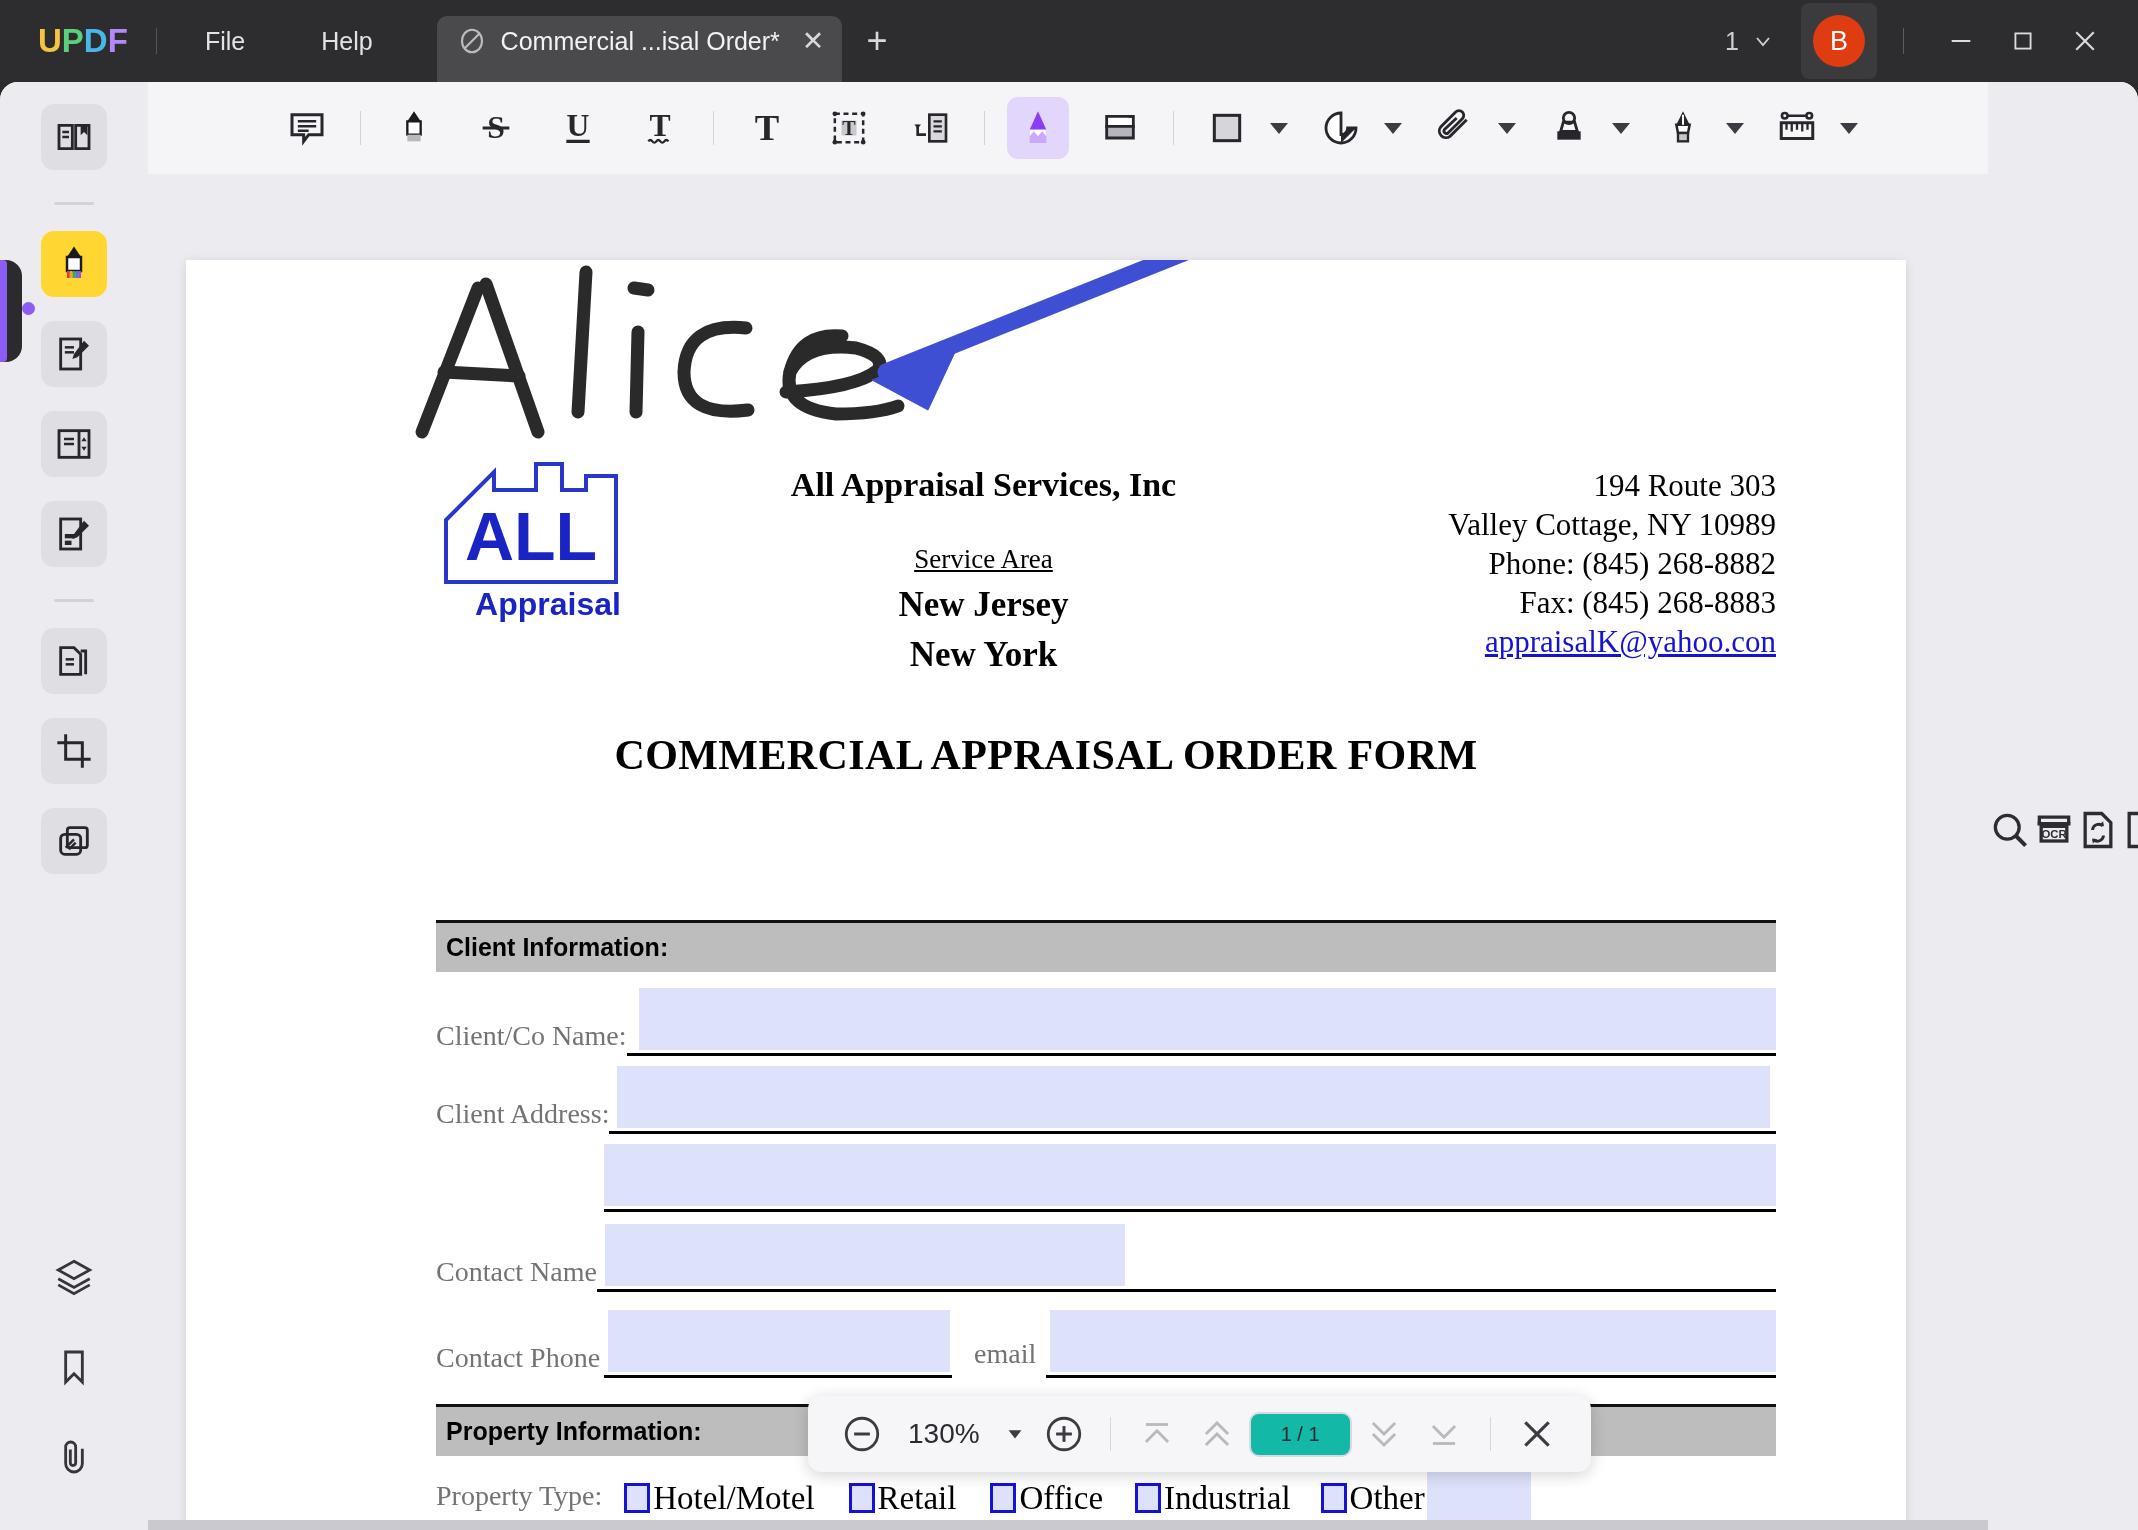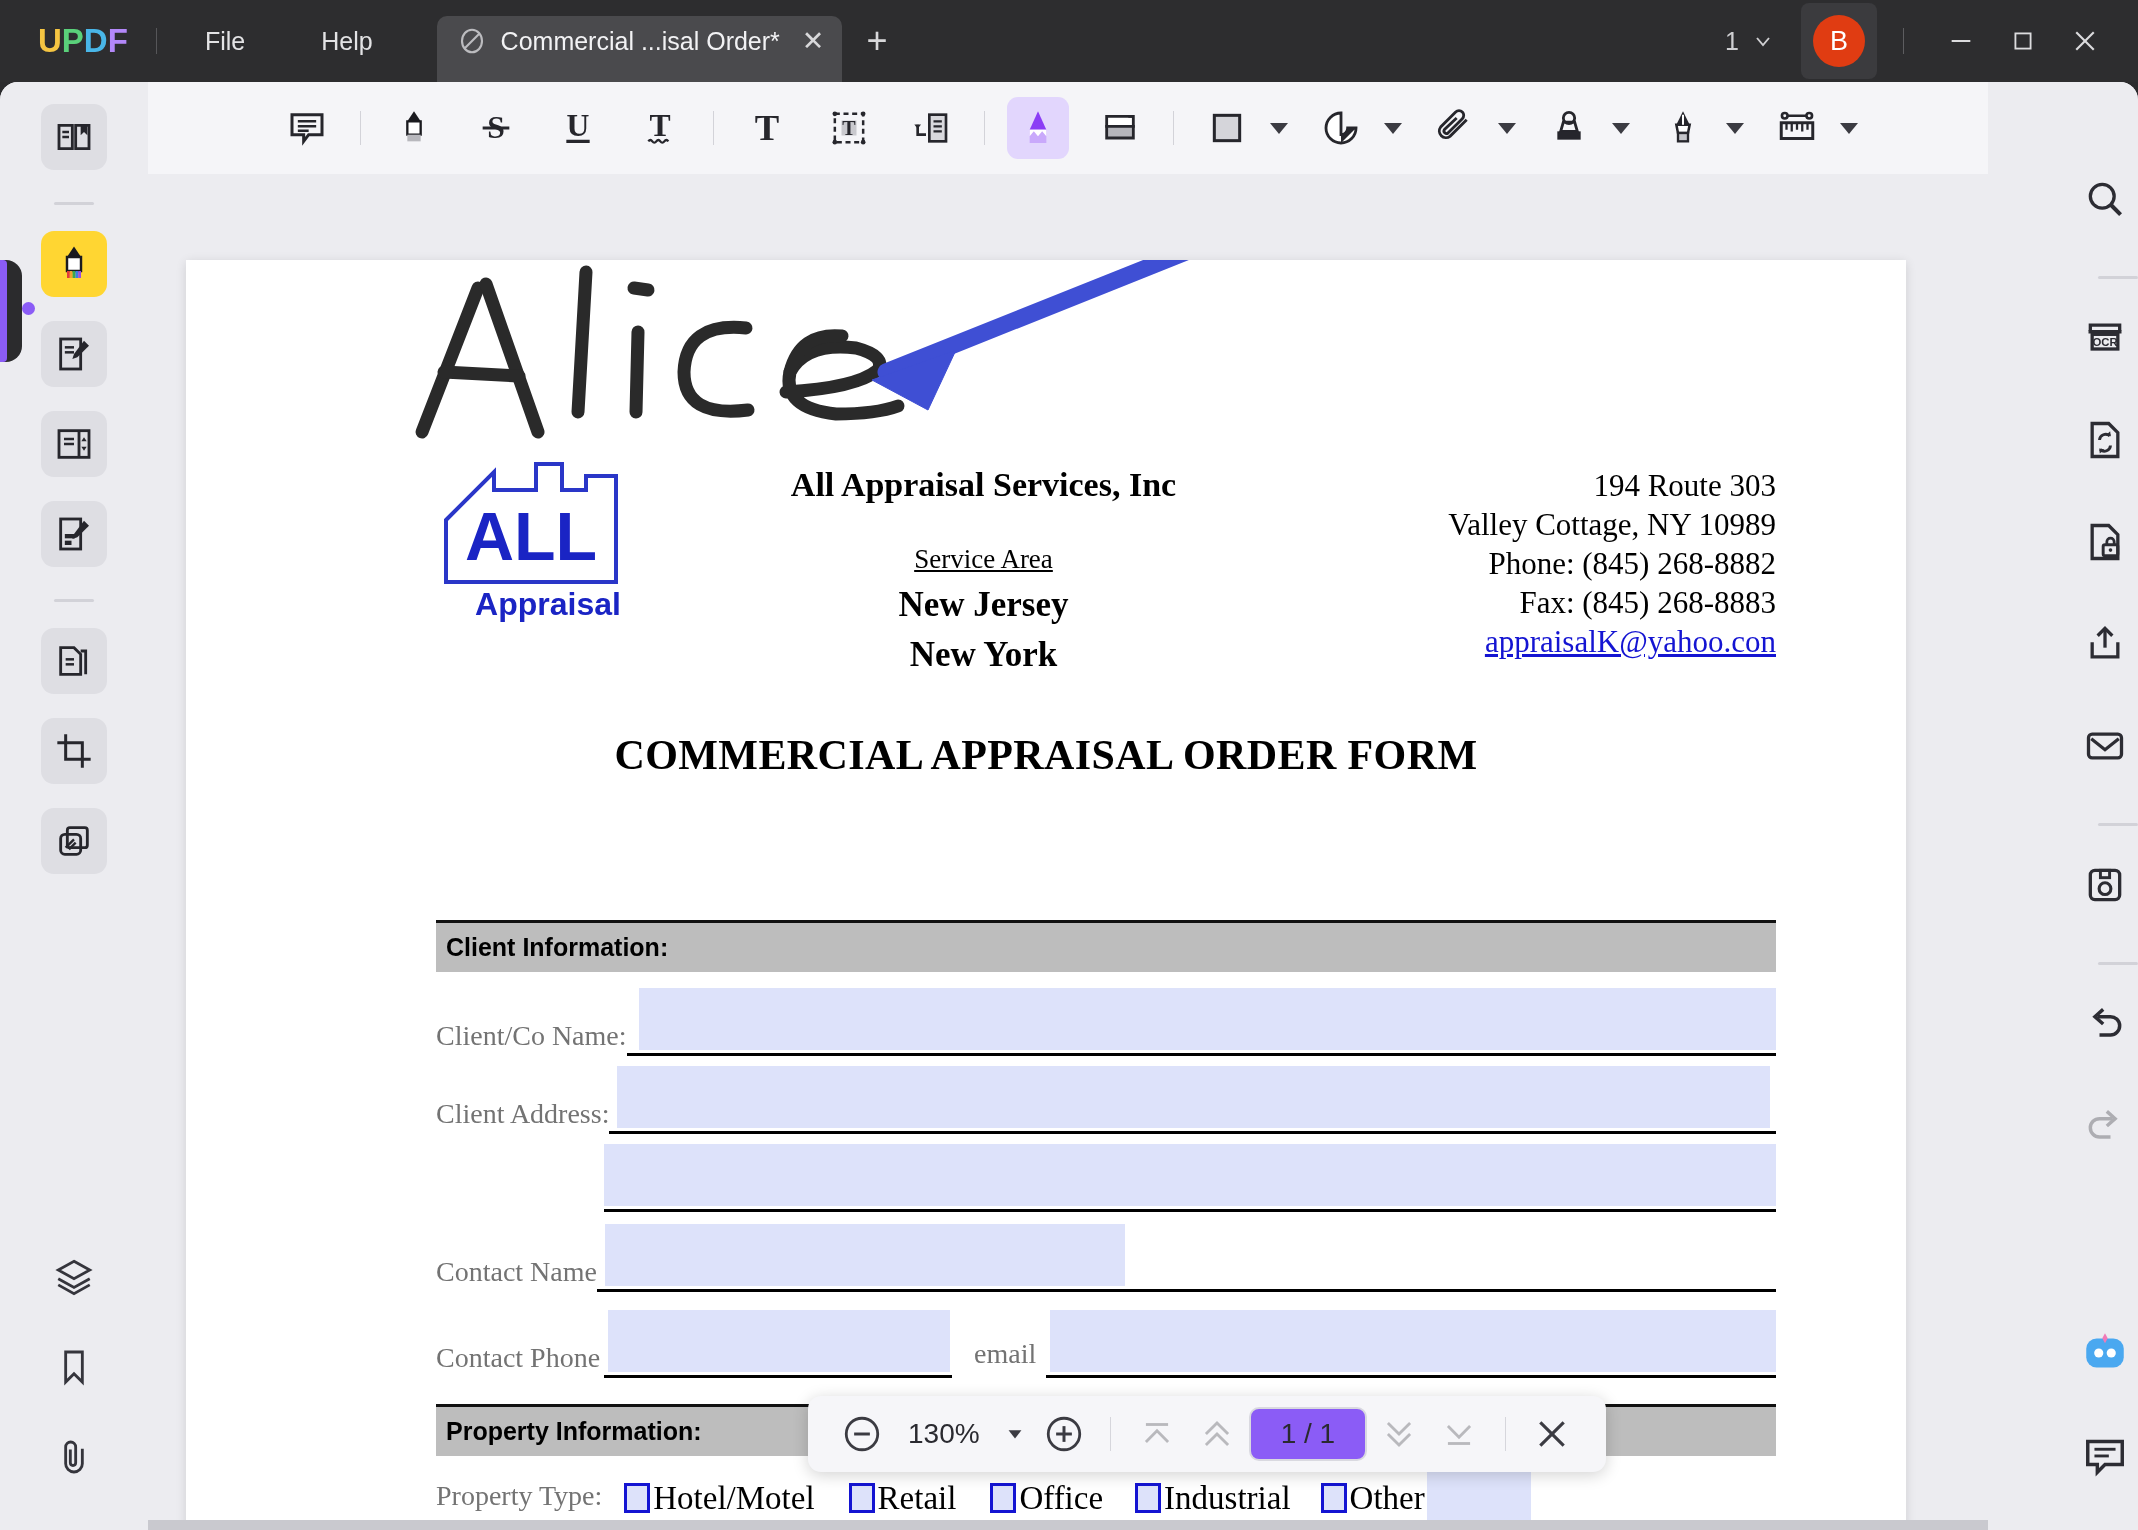--- a/index.html
+++ b/index.html
@@ -68,21 +68,21 @@
   .purple-dot { position: absolute; left: 22px; top: 220px; width: 13px; height: 13px; border-radius: 50%; background: #8b5cf6; }
   .notch {
     position: absolute; left: 0; top: 178px; width: 22px; height: 102px;
     background: #2b2b2d; border-radius: 0 16px 16px 0;
   }
   .notch2 { position: absolute; left: 0; top: 178px; width: 7px; height: 102px; background: #8b5cf6; border-radius: 0 4px 4px 0; }
 
   
   .rightrail {
     position: absolute; right: 0; top: 0; width: 150px; height: 100%;
-    background: #ececf0; display: flex; flex-direction: column; align-items: flex-end;
+    background: #ececf0; display: flex; flex-direction: row; align-items: center;
     padding-top: 84px;
   }
   .rrail-btn { width: 66px; height: 66px; display: flex; align-items: center; justify-content: center; margin-bottom: 36px; }
 
   
   .anntoolbar {
     position: absolute; left: 148px; top: 0; right: 150px; height: 92px;
     background: #f5f5f8; display: flex; align-items: center; justify-content: center; gap: 0;
   }
   .tool { width: 62px; height: 62px; border-radius: 11px; display: flex; align-items: center; justify-content: center; margin: 0 10px; }
@@ -141,21 +141,21 @@
   .botbar {
     position: absolute; left: 660px; bottom: 58px; height: 76px;
     background: #f6f6f9; border-radius: 13px; box-shadow: 0 3px 16px rgba(0,0,0,.18);
     display: flex; align-items: center; padding: 0 26px; gap: 4px;
   }
   .bb-btn { width: 56px; height: 56px; display: flex; align-items: center; justify-content: center; }
   .zoomval { font-size: 28px; color: #2a2a30; margin: 0 14px; }
   .bb-sep { width: 1px; height: 34px; background: #d6d6dc; margin: 0 14px; }
   .pagebox {
     border: 2px solid #d9d9e0; border-radius: 10px; padding: 9px 30px;
-    font-size: 28px; color: #2a2a30; background: #8b5cf6;
+    font-size: 20px; color: #2a2a30; background: #14b8a6;
   }
   .dis { opacity: .32; }
 
   .bottom-strip { position: absolute; left: 148px; right: 150px; bottom: 0; height: 10px; background: #c9c9cf; }
 </style>
 </head>
 <body>
 
 <div id="app">
 

